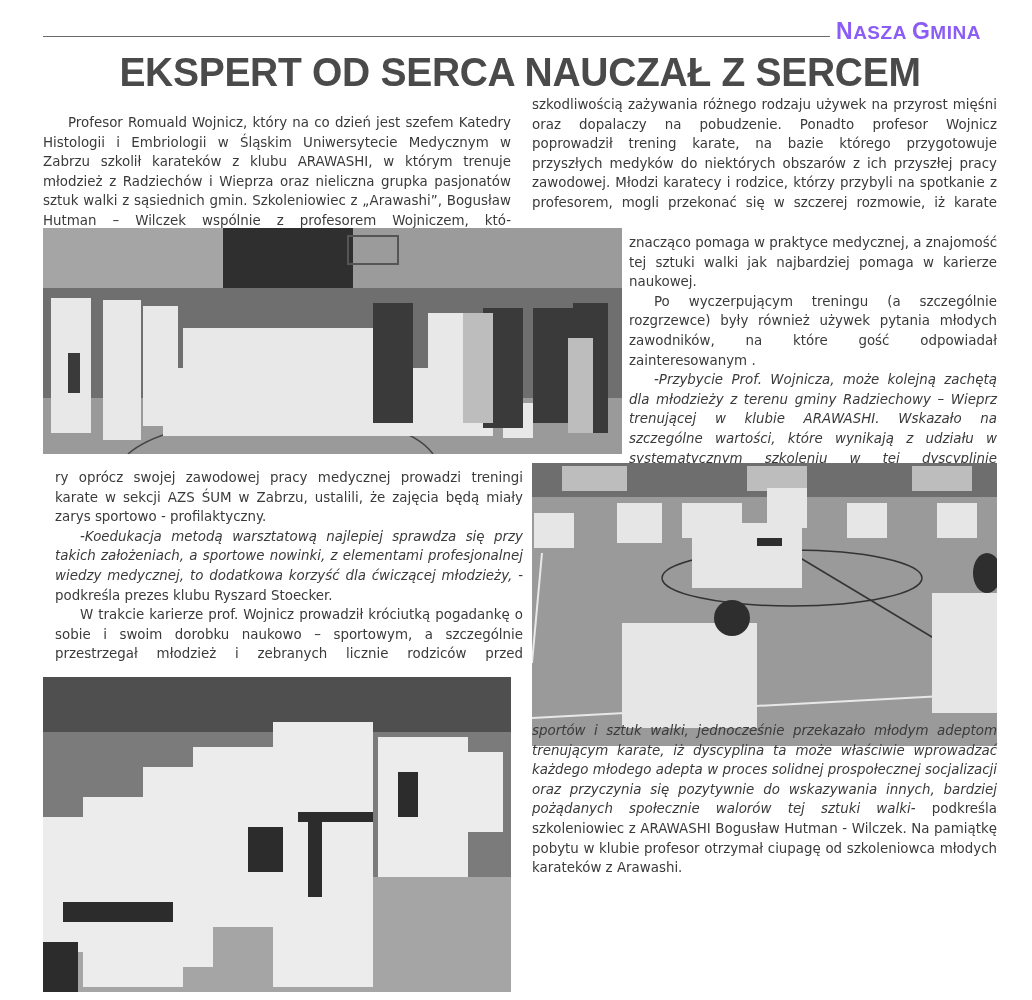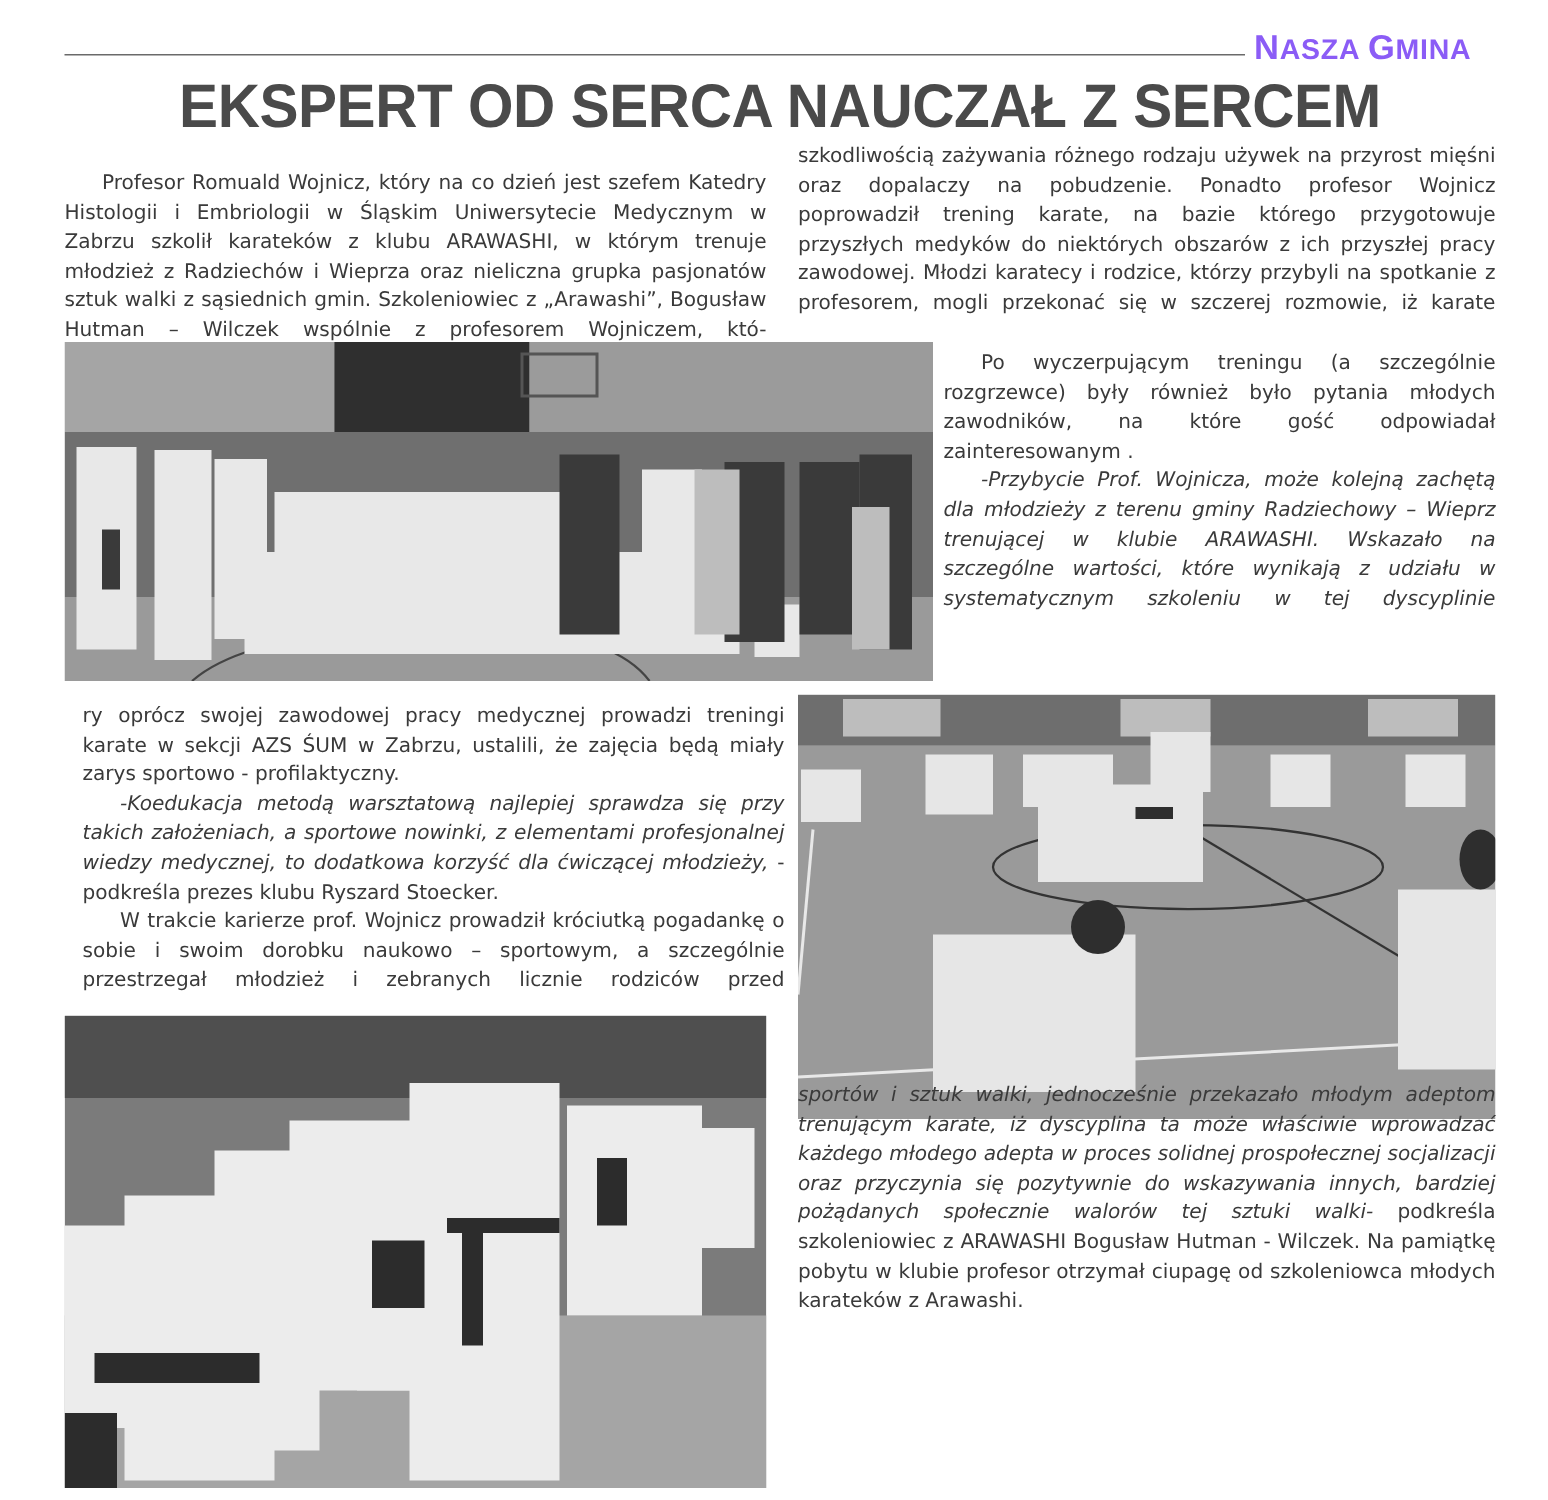--- a/index.html
+++ b/index.html
@@ -31,21 +31,22 @@
 <h1 class="headline" style="margin:0;">EKSPERT OD SERCA NAUCZAŁ Z SERCEM</h1>
 
 <div class="txt" style="left:43px; top:113px; width:468px;">
   <p class="ind last">Profesor Romuald Wojnicz, który na co dzień jest szefem Katedry Histologii i Embriologii w Śląskim Uniwersytecie Medycznym w Zabrzu szkolił karateków z klubu ARAWASHI, w którym trenuje młodzież z Radziechów i Wieprza oraz nieliczna grupka pasjonatów sztuk walki z sąsiednich gmin. Szkoleniowiec z „Arawashi”, Bogusław Hutman – Wilczek wspólnie z profesorem Wojniczem, któ-</p>
 </div>
 
 <div class="txt" style="left:532px; top:95px; width:465px;">
   <p style="text-align-last:justify;">szkodliwością zażywania różnego rodzaju używek na przyrost mięśni oraz dopalaczy na pobudzenie. Ponadto profesor Wojnicz poprowadził trening karate, na bazie którego przygotowuje przyszłych medyków do niektórych obszarów z ich przyszłej pracy zawodowej. Młodzi karatecy i rodzice, którzy przybyli na spotkanie z profesorem, mogli przekonać się w szczerej rozmowie, iż karate</p>
 </div>
 <div class="txt" style="left:629px; top:233px; width:368px;">
-  <p class="ind">Po wyczerpującym treningu (a szczególnie rozgrzewce) były również było pytania młodych zawodników, na które gość odpowiadał zainteresowanym .</p>
+  <p>znacząco pomaga w praktyce medycznej, a znajomość tej sztuki walki jak najbardziej pomaga w karierze naukowej.</p>
+  <p class="ind">Po wyczerpującym treningu (a szczególnie rozgrzewce) były również używek pytania młodych zawodników, na które gość odpowiadał zainteresowanym .</p>
   <p class="ind it last">-Przybycie Prof. Wojnicza, może kolejną zachętą dla młodzieży z terenu gminy Radziechowy – Wieprz  trenującej w klubie ARAWASHI. Wskazało na szczególne wartości, które wynikają z udziału w systematycznym szkoleniu w tej dyscyplinie</p>
 </div>
 
 <div class="photo" style="left:43px; top:228px; width:579px; height:226px;">
   <svg viewBox="0 0 579 226" preserveAspectRatio="none">
     <rect width="579" height="226" fill="#8f8f8f"></rect>
     <rect x="0" y="0" width="180" height="60" fill="#a5a5a5"></rect>
     <rect x="180" y="0" width="130" height="60" fill="#2f2f2f"></rect>
     <rect x="310" y="0" width="269" height="60" fill="#9b9b9b"></rect>
     <rect x="305" y="8" width="50" height="28" fill="none" stroke="#555" stroke-width="2"></rect>

